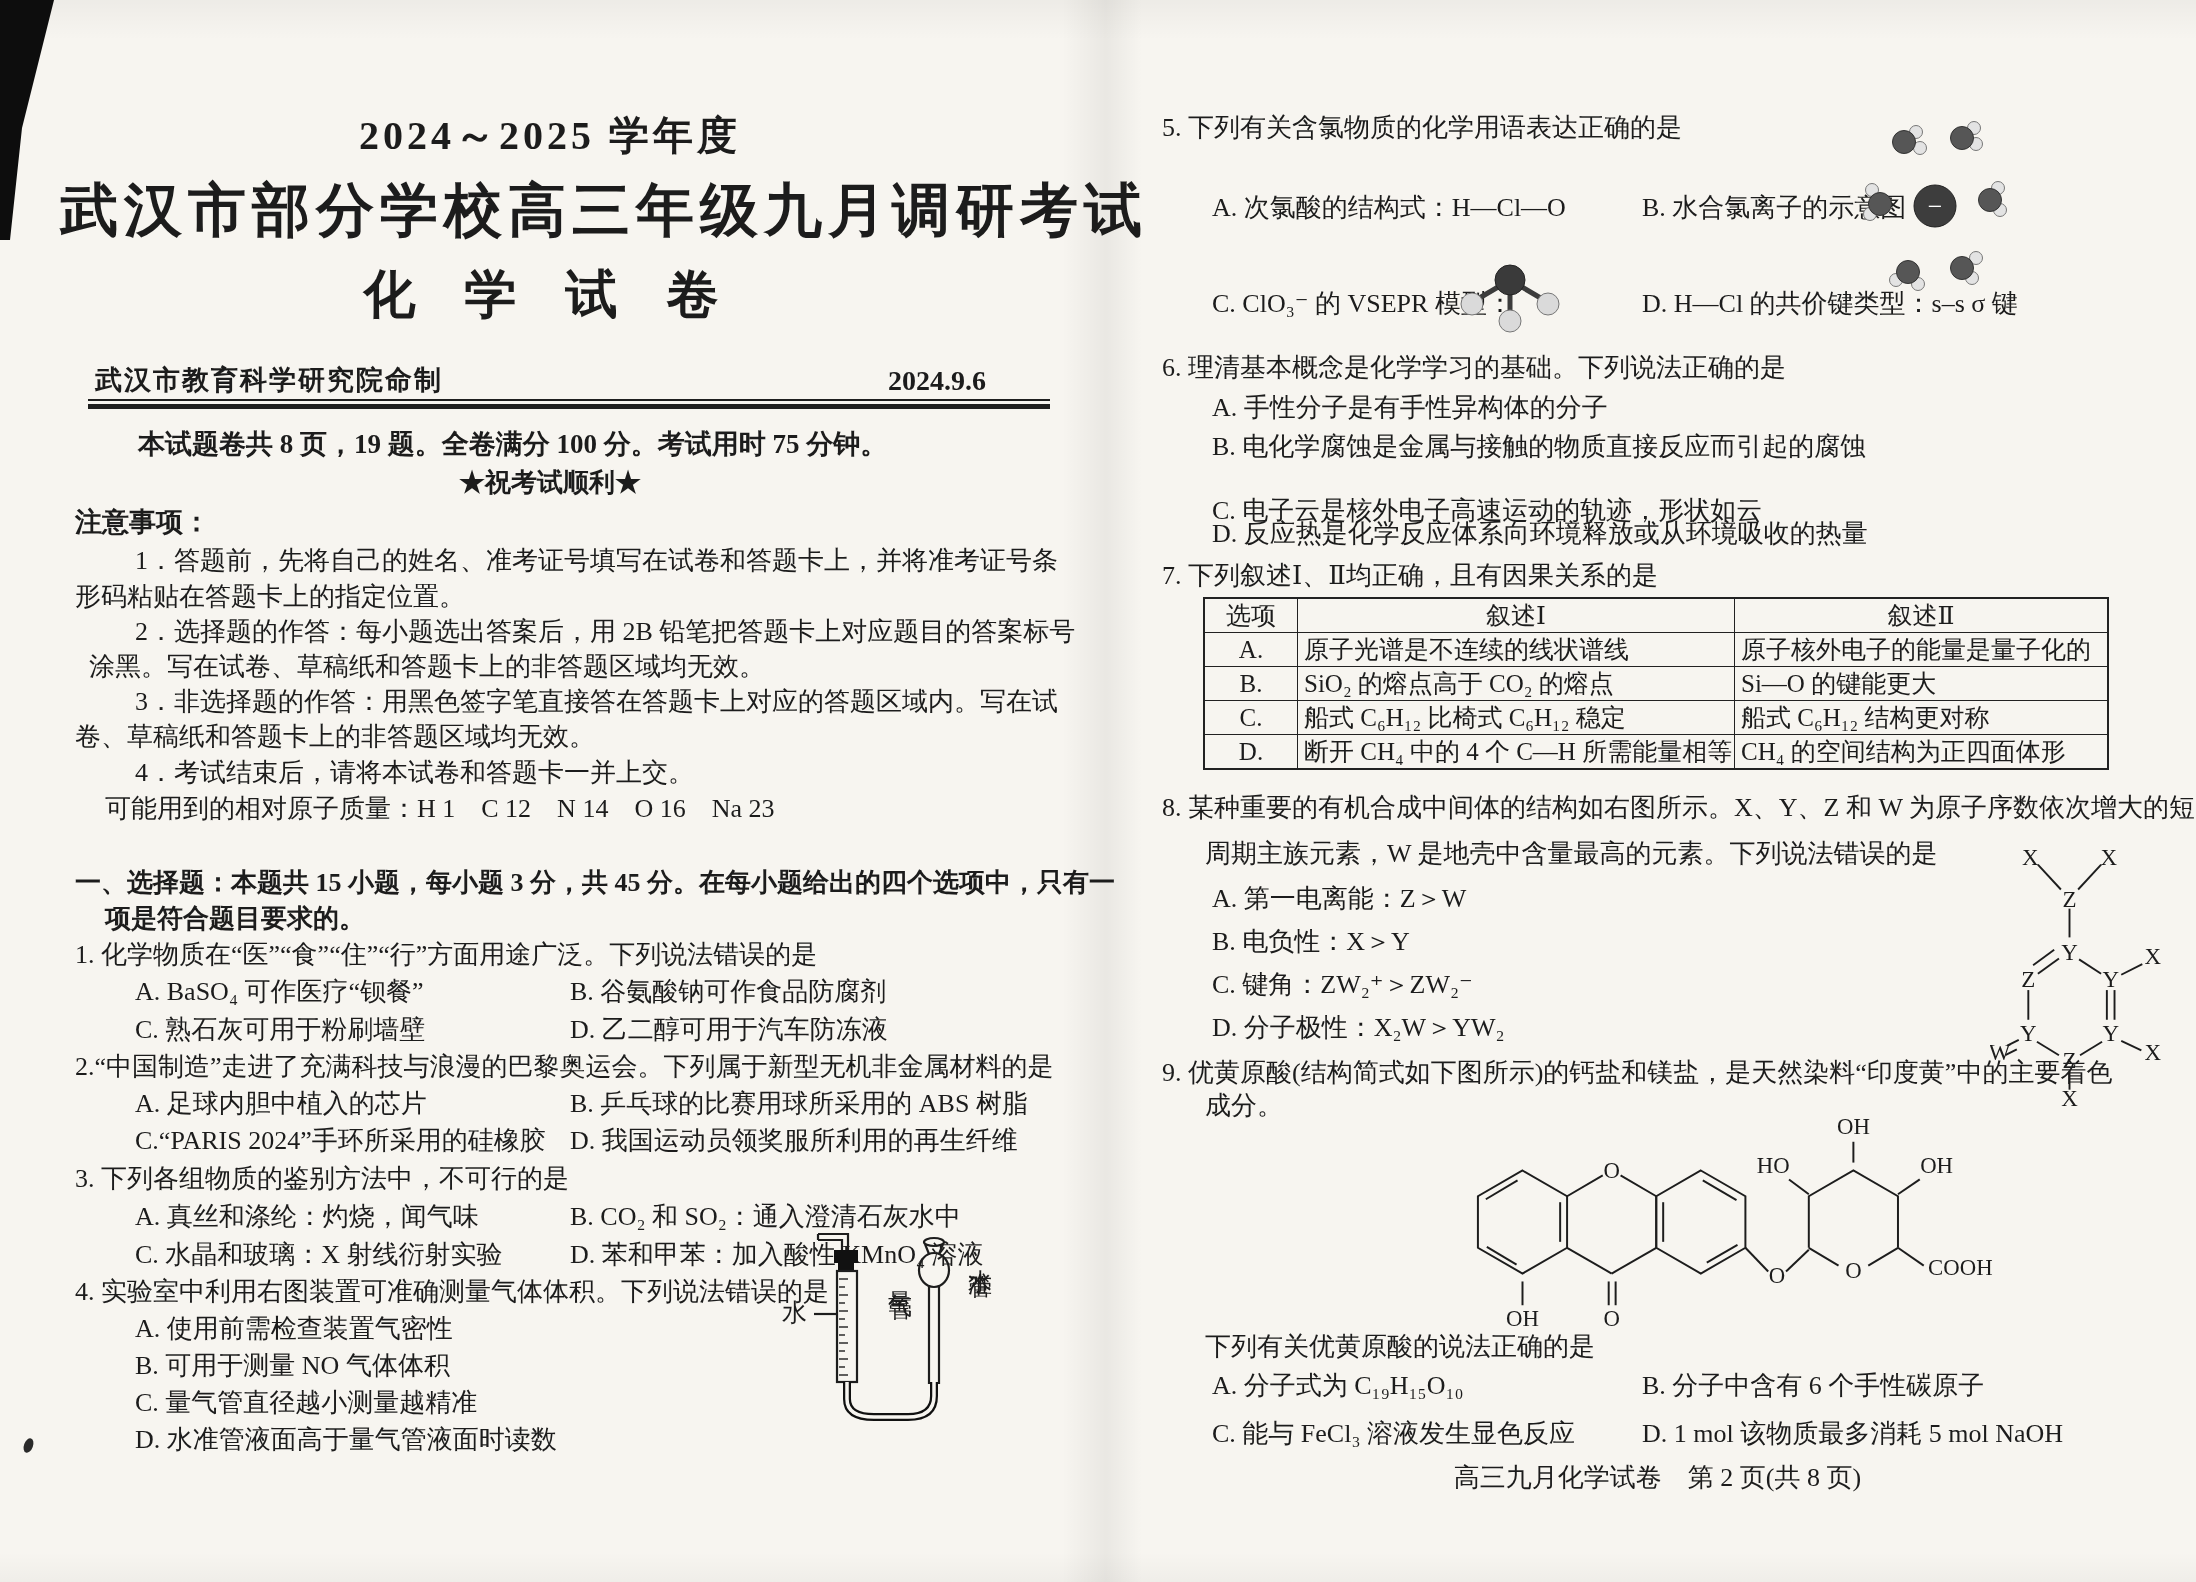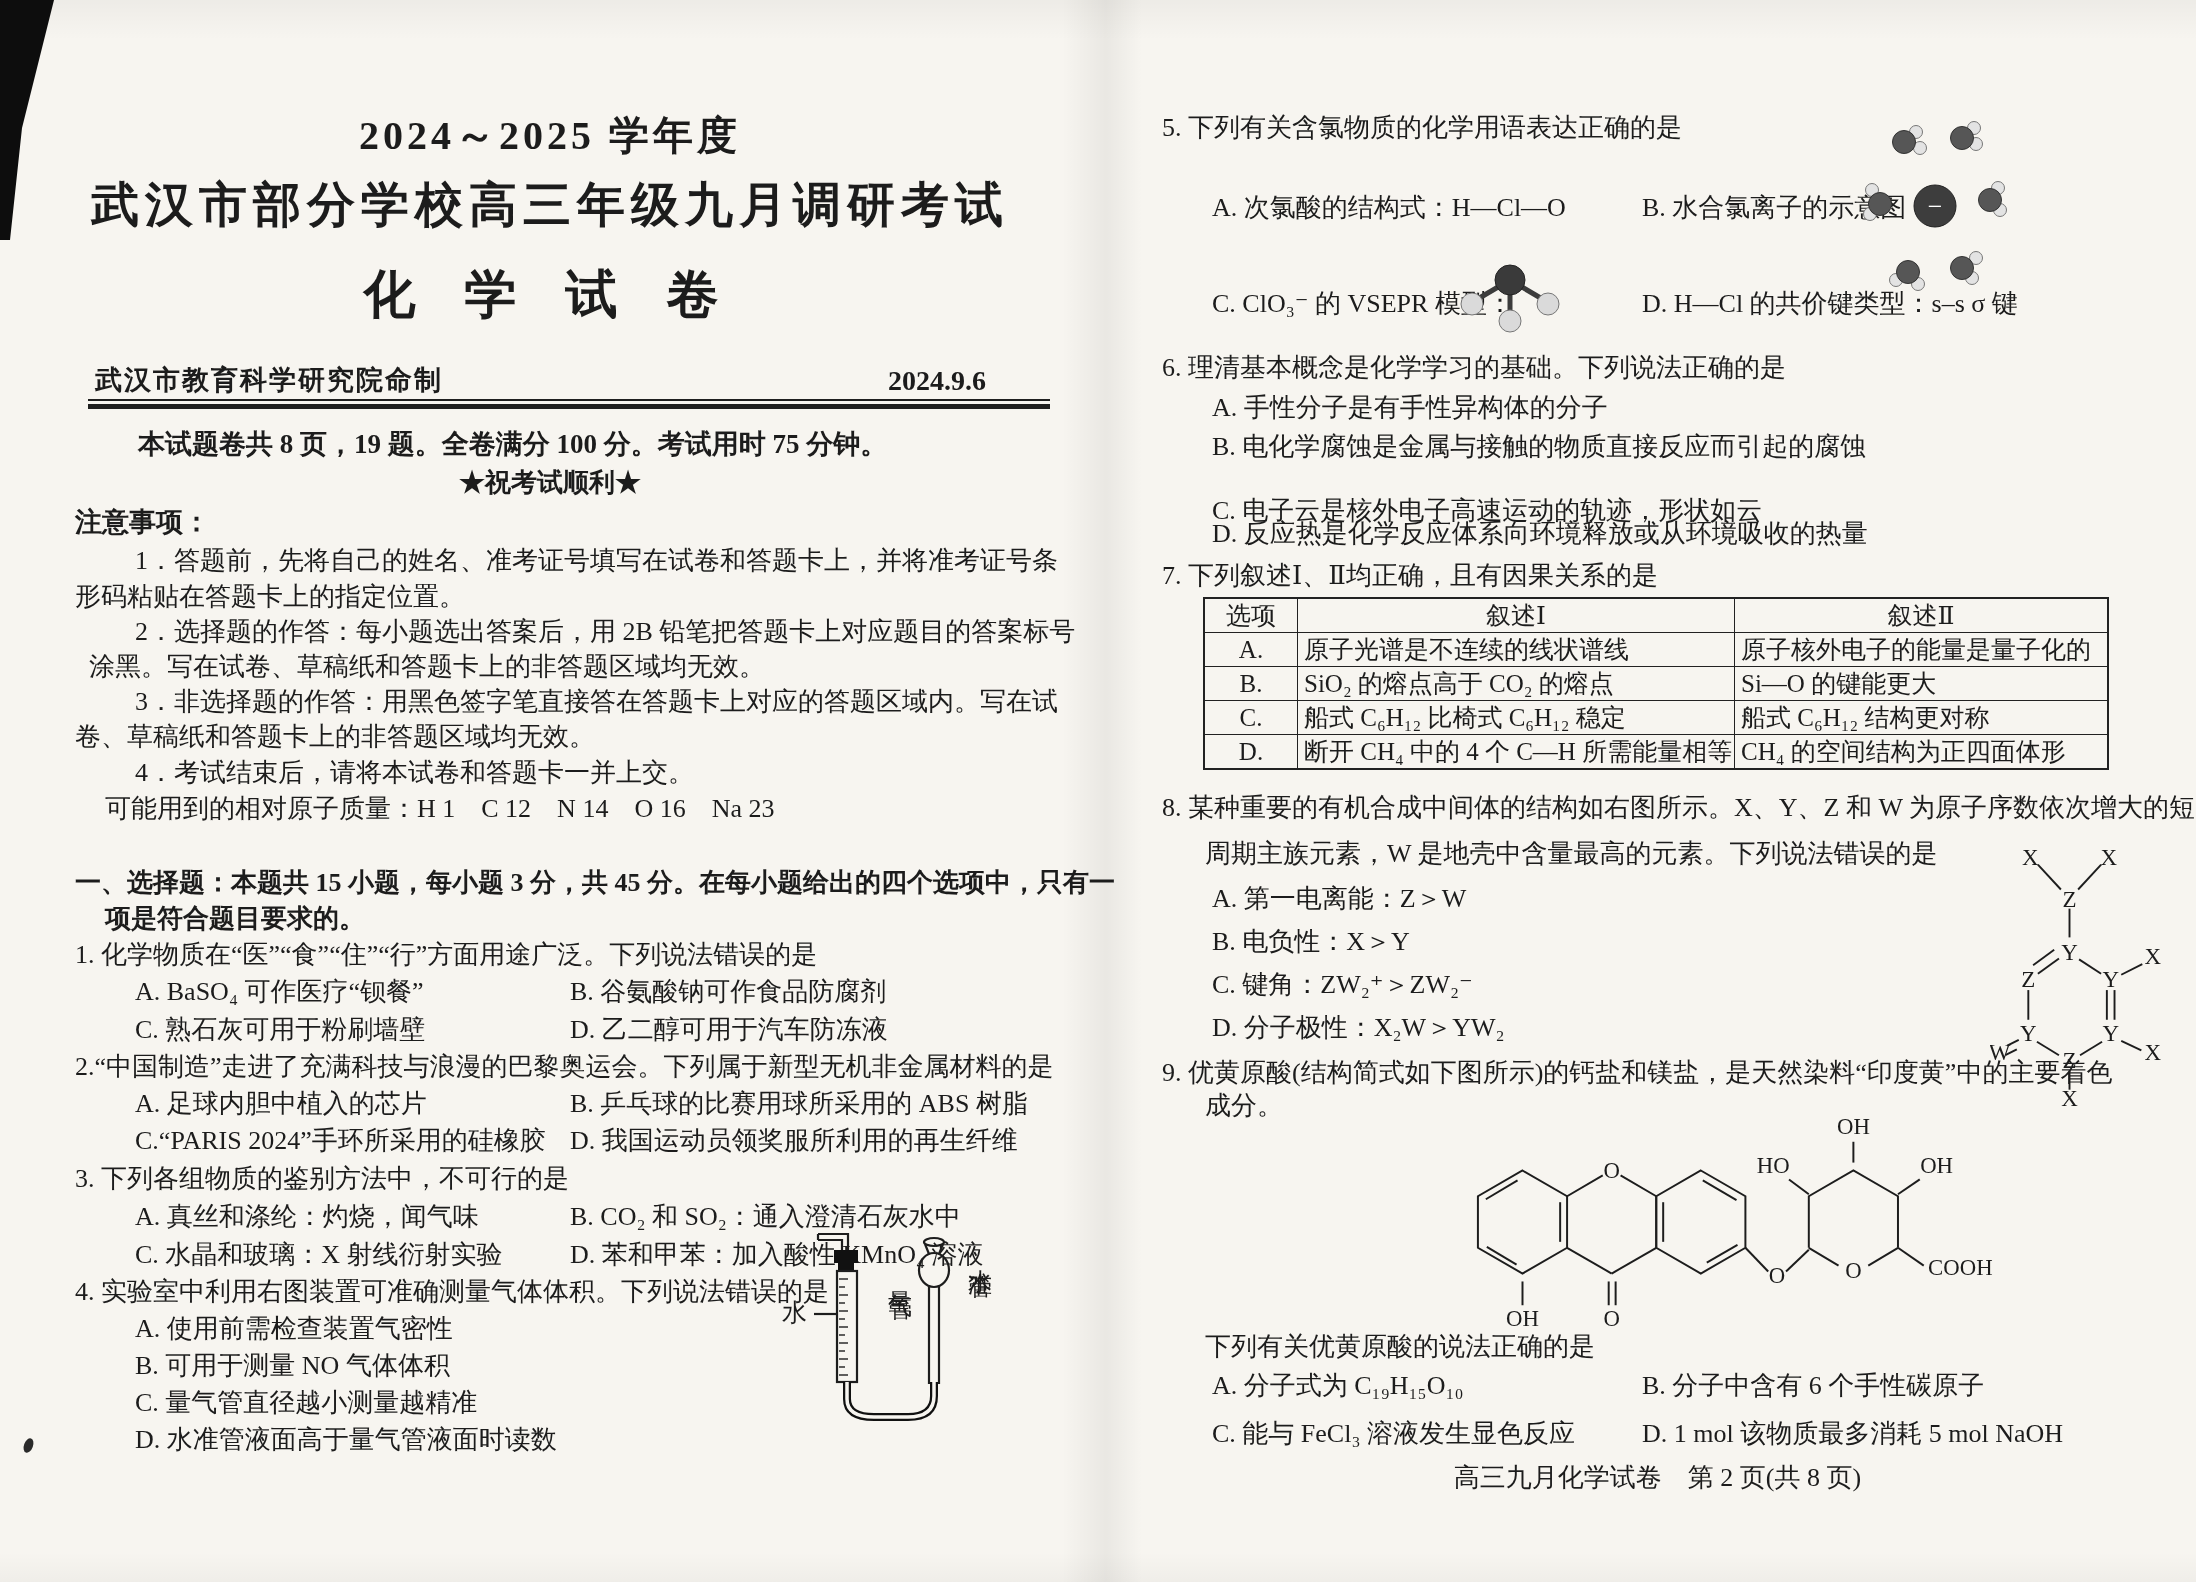--- a/index.html
+++ b/index.html
@@ -33,21 +33,21 @@
 <div class="canvas">
   <div class="grain"></div>
   <div class="fold"></div>
 
   <svg style="position:absolute;left:0;top:0" width="70" height="240" viewBox="0 0 70 240">
     <polygon points="0,0 54,0 22,128 10,240 0,240" fill="#0d0d0d"></polygon>
   </svg>
   <div style="position:absolute;left:24px;top:1438px;width:9px;height:15px;background:#2a2a2a;border-radius:50%;transform:rotate(20deg);"></div>
 
   <div class="ln cen b" style="top:112px;font-size:40px;letter-spacing:4px;">2024～2025 学年度</div>
-  <div class="ln cen b" style="top:176px;font-size:48px;letter-spacing:6px;">武汉市部分学校高三年级九月调研考试</div>
+  <div class="ln cen b" style="top:176px;font-size:58px;letter-spacing:6px;">武汉市部分学校高三年级九月调研考试</div>
   <div class="ln cen b" style="top:264px;font-size:52px;letter-spacing:18px;">化 学 试 卷</div>
 
   <div class="ln b" style="left:95px;top:364px;font-size:27px;letter-spacing:2px;">武汉市教育科学研究院命制</div>
   <div class="ln b" style="left:888px;top:364px;font-size:28px;">2024.9.6</div>
 
   <div class="rule" style="left:88px;top:399px;width:962px;height:2px;"></div>
   <div class="rule" style="left:88px;top:404px;width:962px;height:5px;"></div>
 
   <div class="ln b" style="left:138px;top:428px;font-size:27px;">本试题卷共 8 页，19 题。全卷满分 100 分。考试用时 75 分钟。</div>
   <div class="ln cen b" style="top:467px;font-size:26px;">★祝考试顺利★</div>

